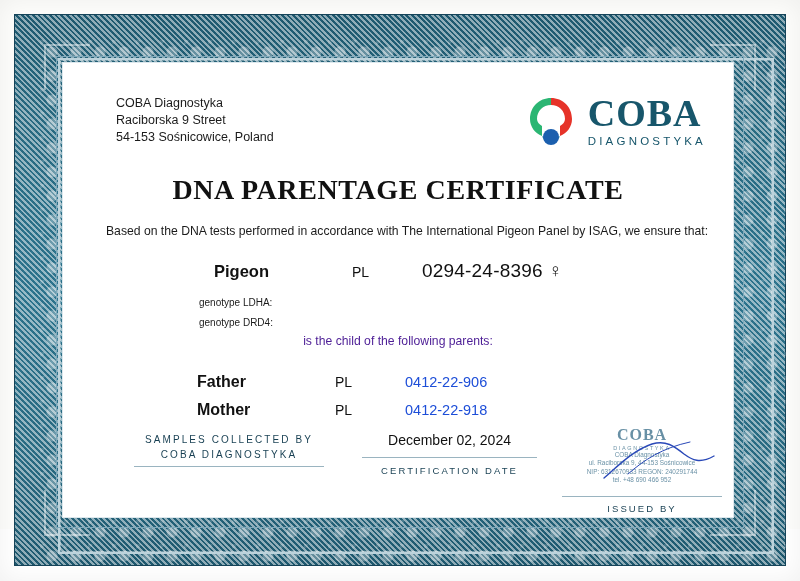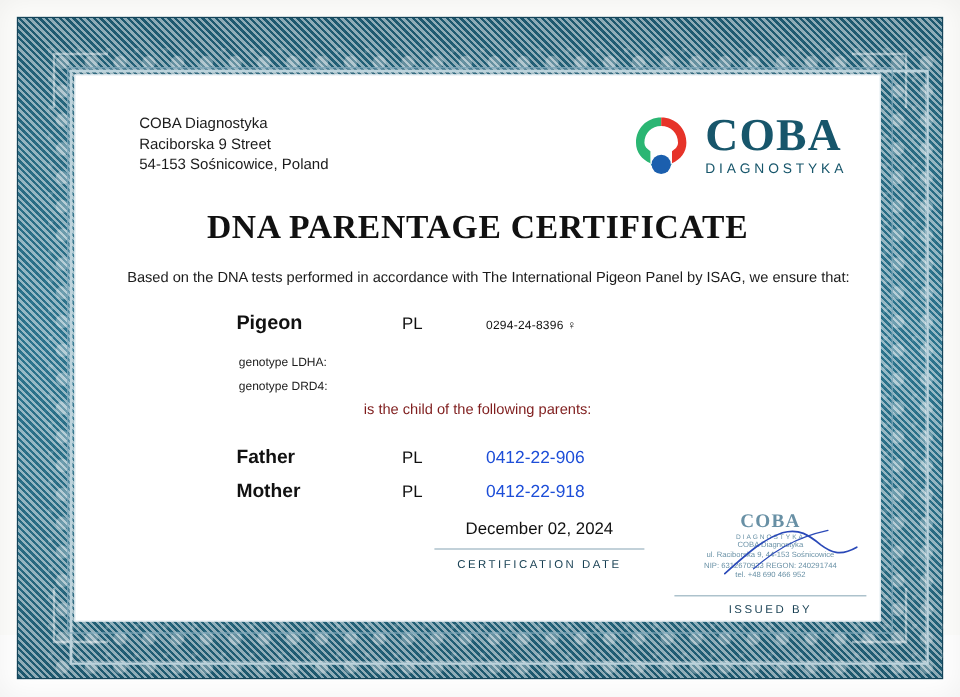--- a/index.html
+++ b/index.html
@@ -165,59 +165,59 @@
     left: 0; right: 0;
     top: 162px;
     text-align: center;
     font-size: 12.2px;
     color: #1b1b1b;
     margin-left: 18px;
   }
 
   .subject-row {
     position: absolute;
-    left: 135px;
+    left: 152px;
     top: 198px;
     display: flex;
     align-items: baseline;
     width: 430px;
   }
   .subject-label {
     width: 138px;
     font-size: 16.5px;
     font-weight: 700;
     color: #111;
   }
   .subject-country {
     width: 70px;
     font-size: 14px;
     color: #111;
   }
   .subject-ring {
-    font-size: 10px;
+    font-size: 19px;
     color: #111;
     letter-spacing: .2px;
   }
 
   .genotypes {
     position: absolute;
     left: 137px;
     top: 231px;
     font-size: 10px;
     line-height: 20px;
     color: #1b1b1b;
   }
 
   .child-of {
     position: absolute;
     left: 0; right: 0;
     top: 272px;
     text-align: center;
     font-size: 12.2px;
-    color: #7f1d1d;
+    color: #4c1d95;
   }
 
   .parent-row {
     position: absolute;
     left: 135px;
     display: flex;
     align-items: baseline;
     width: 430px;
     margin-top: 10px;
   }
@@ -419,20 +419,25 @@
       <div class="parent-country">PL</div>
       <div class="parent-ring">0412-22-906</div>
     </div>
 
     <div class="parent-row mother">
       <div class="parent-label">Mother</div>
       <div class="parent-country">PL</div>
       <div class="parent-ring">0412-22-918</div>
     </div>
 
+    <div class="foot-left">
+      <div class="l1">SAMPLES COLLECTED BY</div>
+      <div class="l2">COBA DIAGNOSTYKA</div>
+      <div class="rule"></div>
+    </div>
 
     <div class="foot-mid">
       <div class="date">December 02, 2024</div>
       <div class="rule"></div>
       <div class="cap">CERTIFICATION DATE</div>
     </div>
 
     <div class="foot-right">
       <div class="stamp">
         <div class="s-logo">COBA</div>

